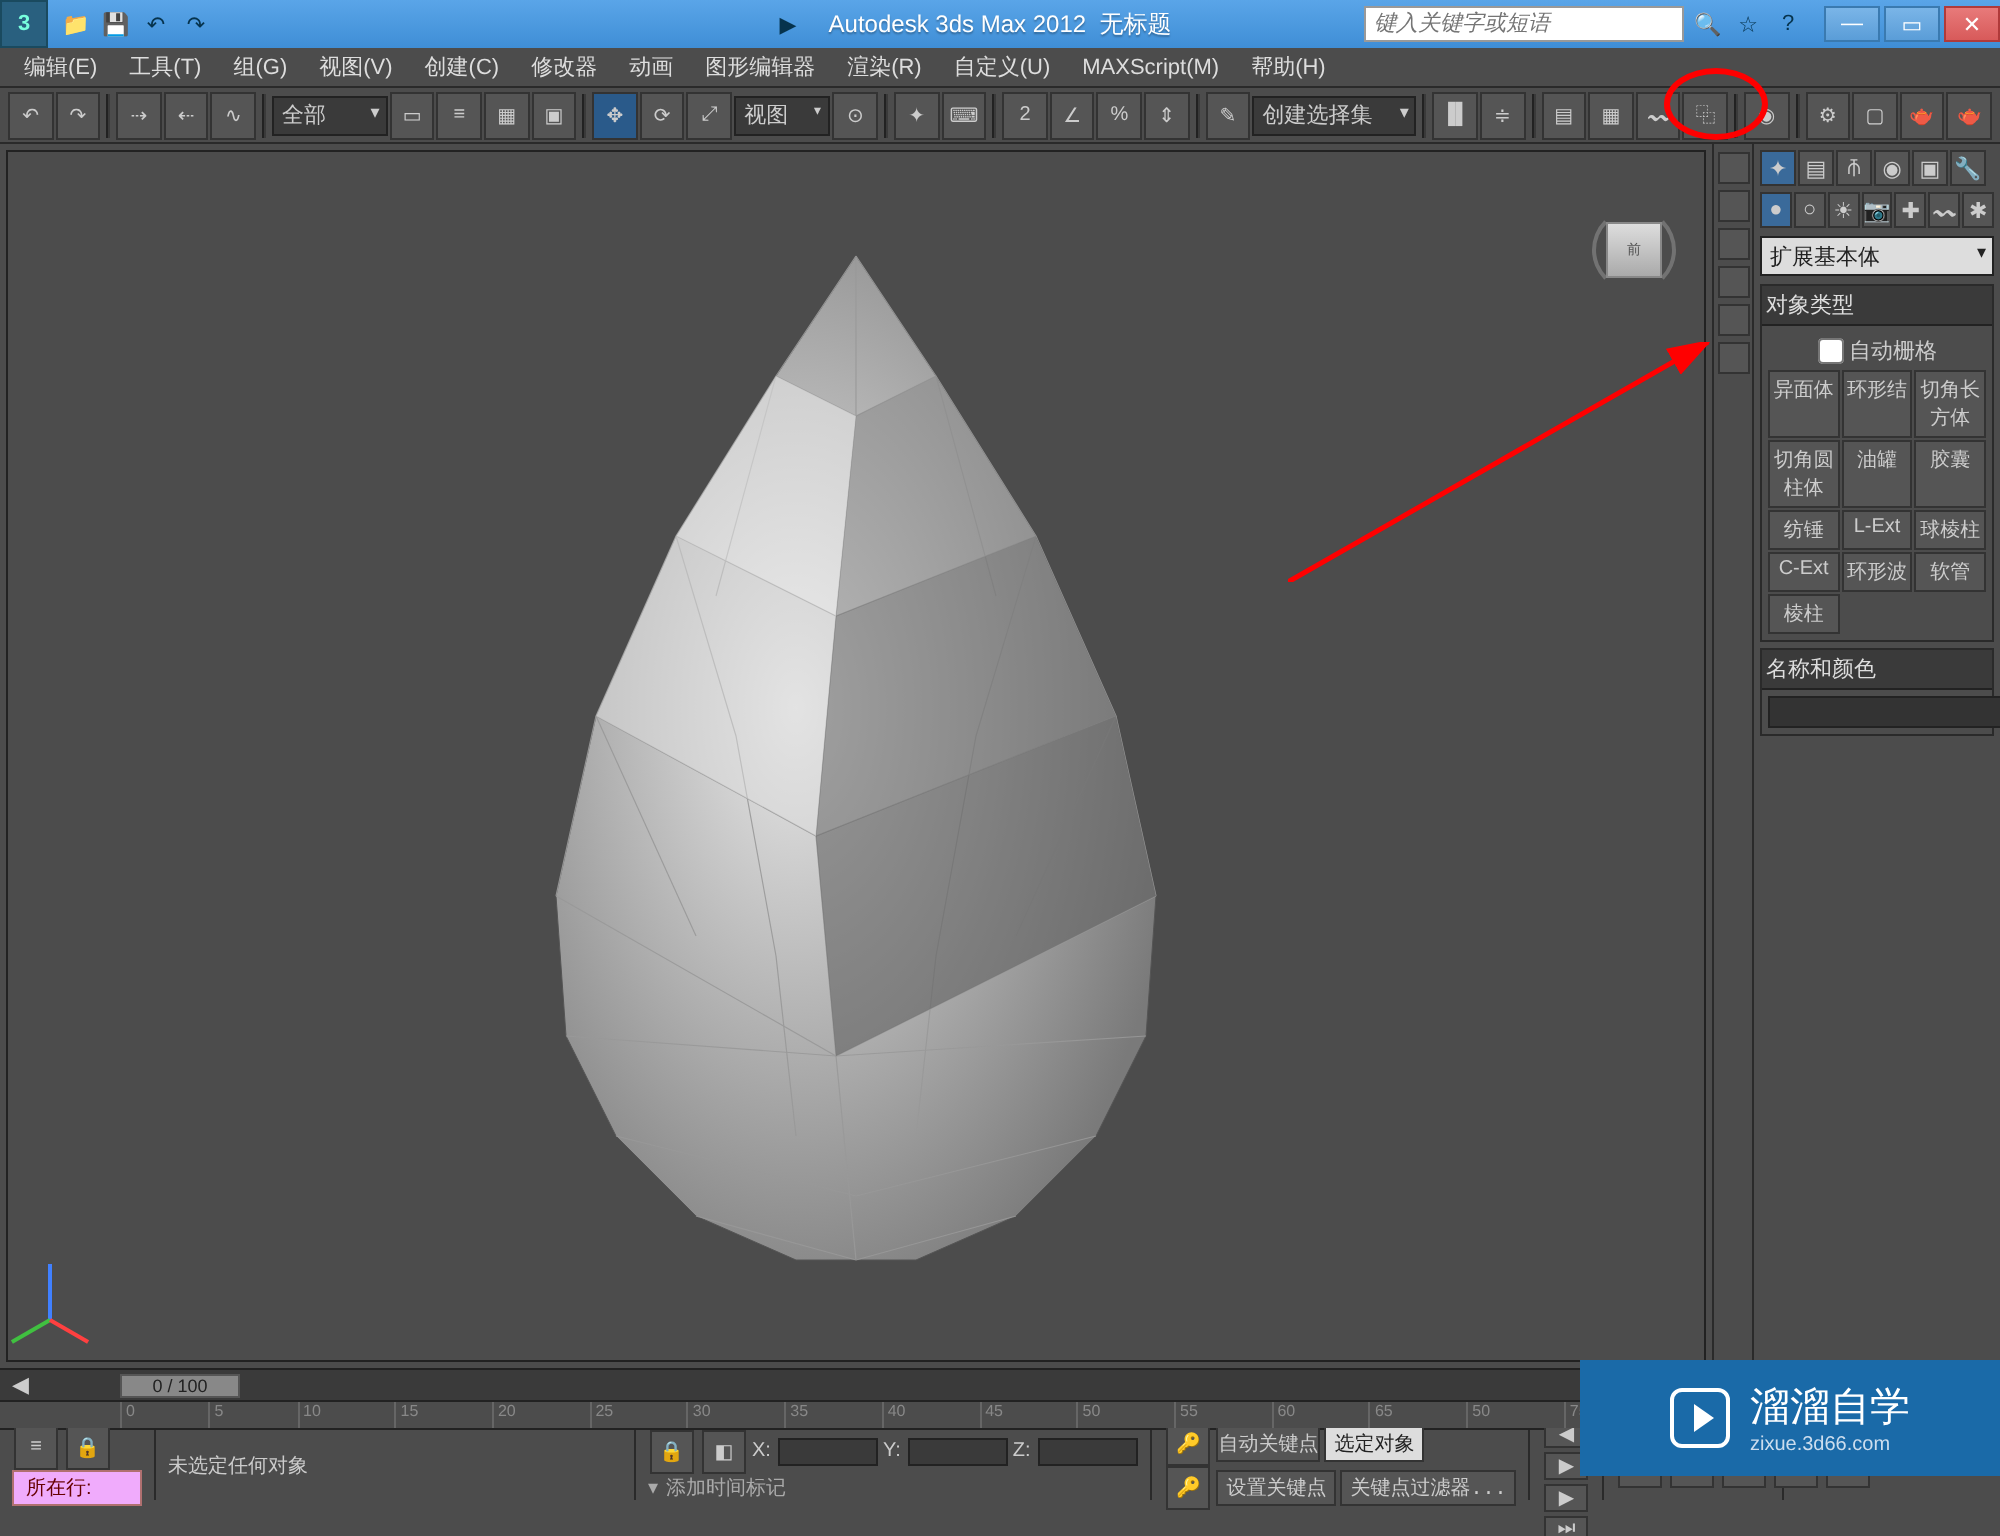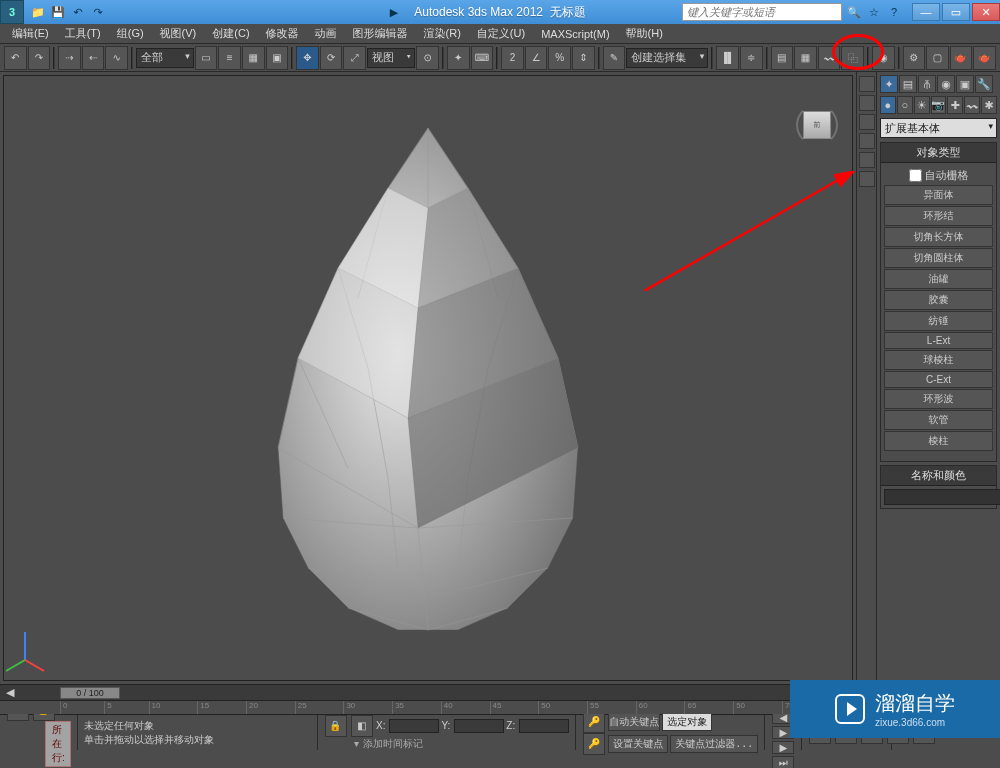--- a/index.html
+++ b/index.html
@@ -59,42 +59,42 @@
 
 .sidebar { width: 20px; background: #4c4c4c; border-left: 1px solid #2a2a2a; display: flex; flex-direction: column; align-items: center; padding-top: 4px; gap: 3px; }
 .sidebar .sbtn { width: 16px; height: 16px; background: #555; border: 1px solid #333; }
 
 
 .cmdpanel { width: 124px; background: #4c4c4c; border-left: 1px solid #2a2a2a; padding: 3px; }
 .cmdtabs { display: flex; gap: 1px; margin-bottom: 3px; }
 .cmdtab { width: 18px; height: 18px; background: #555; border: 1px solid #333; display:flex; align-items:center; justify-content:center; }
 .cmdtab.active { background: #3a6a9a; }
 .rollout { border: 1px solid #2a2a2a; background: #4c4c4c; margin-bottom: 3px; }
-.roll-head { background: #3a3a3a; color: #ddd; text-align: center; padding: 2px; font-size: 11px; border-bottom: 1px solid #222; }
+.roll-head { background: #3a3a3a; color: #ddd; text-align: left; padding: 2px; font-size: 11px; border-bottom: 1px solid #222; }
 .roll-body { padding: 3px; }
 .autogrid { display:flex; align-items:center; justify-content:center; gap:3px; font-size:11px; color:#ccc; padding:2px; }
-.objgrid { display: grid; grid-template-columns: 1fr; gap: 1px; }
+.objgrid { display: grid; grid-template-columns: 1fr 1fr 1fr; gap: 1px; }
 .objbtn { background: #555; border: 1px solid #333; color: #ccc; text-align: center; padding: 2px 0; font-size: 10px; cursor: pointer; }
 .colorsw { display:flex; gap:2px; padding:3px; }
 .colorsw input { flex:1; height:16px; background:#333; border:1px solid #222; }
 
 
 .timeslider { height: 16px; background: #3a3a3a; border-top: 1px solid #222; display:flex; align-items:center; padding:0 60px; position:relative; }
 .timeslider .handle { width: 60px; height: 12px; background: #888; border:1px solid #555; font-size:9px; color:#222; text-align:center; }
 .timeruler { height: 14px; background: #4c4c4c; border-top: 1px solid #222; position: relative; font-size: 8px; color: #888; }
 .timeruler .ticks { position:absolute; inset:0; display:flex; justify-content:space-between; padding:0 60px 0 60px; }
 .timeruler .tick { border-left:1px solid #666; padding-left:2px; }
 
 
 .statusbar { height: 36px; background: #4c4c4c; border-top: 1px solid #222; display:flex; align-items:center; font-size:10px; }
 .statusbar .seg { border-right:1px solid #2a2a2a; padding:0 6px; height:100%; display:flex; flex-direction:column; justify-content:center; }
 .statusbar .coordbox { background:#3a3a3a; border:1px solid #222; width:50px; height:14px; padding:0 3px; display:inline-block; color:#999; margin-left:2px; }
 .statusbar .sbtn2 { width:22px; height:22px; background:#555; border:1px solid #333; margin:0 1px; display:flex; align-items:center; justify-content:center; }
 .anim-row { display:flex; align-items:center; gap:2px; }
-.nowline { background:#a3a3a3; color:#600; padding:1px 6px; border:1px solid #b07070; font-size:10px;margin-left:39px; }
+.nowline { background:#f0abfc; color:#600; padding:1px 6px; border:1px solid #b07070; font-size:10px; }
 
 
 .watermark { position:absolute; right:0; bottom:30px; width:210px; height:58px; background:#1a6aa8; display:flex; align-items:center; justify-content:center; color:#fff; font-size:20px; gap:10px; z-index:60; }
 .watermark .play { width:30px; height:30px; border:2px solid #fff; border-radius:6px; display:flex; align-items:center; justify-content:center; }
 .watermark .play::before { content:''; border-left:10px solid #fff; border-top:7px solid transparent; border-bottom:7px solid transparent; margin-left:3px; }
 .watermark .sub { font-size:10px; color:#cde; }
 </style>
 </head>
 <body>
 
@@ -347,34 +347,33 @@
 <div class="statusbar">
   <div class="seg" style="width:78px;">
     <div class="anim-row">
       <div class="sbtn2">≡</div>
       <div class="sbtn2">🔒</div>
     </div>
     <div class="nowline">所在行:</div>
   </div>
   <div class="seg" style="width:240px;">
     <div>未选定任何对象</div>
-    <div>单击并拖动以选择并移动对象</div>
   </div>
   <div class="seg">
     <div class="anim-row">
       <div class="sbtn2">🔒</div>
       <div class="sbtn2">◧</div>
       <span>X:</span>
         <span class="coordbox"></span>
       <span>Y:</span>
         <span class="coordbox"></span>
       <span>Z:</span>
         <span class="coordbox"></span>
     </div>
-    <div style="color:#aaa;margin-left:30px;"><span style="margin-right:4px;">▾</span><span>添加时间标记</span></div>
+    <div style="color:#aaa;"><span style="margin-right:4px;">▾</span><span>添加时间标记</span></div>
   </div>
   <div class="seg">
     <div class="anim-row">
       <div class="sbtn2">🔑</div>
       <div style="background:#555;border:1px solid #333;padding:1px 0;">自动关键点</div>
       <div style="background:#ddd;color:#222;border:1px solid #333;padding:1px 4px;">选定对象</div>
     </div>
     <div class="anim-row">
       <div class="sbtn2">🔑</div>
       <div style="background:#555;border:1px solid #333;padding:1px 4px;">设置关键点</div>

